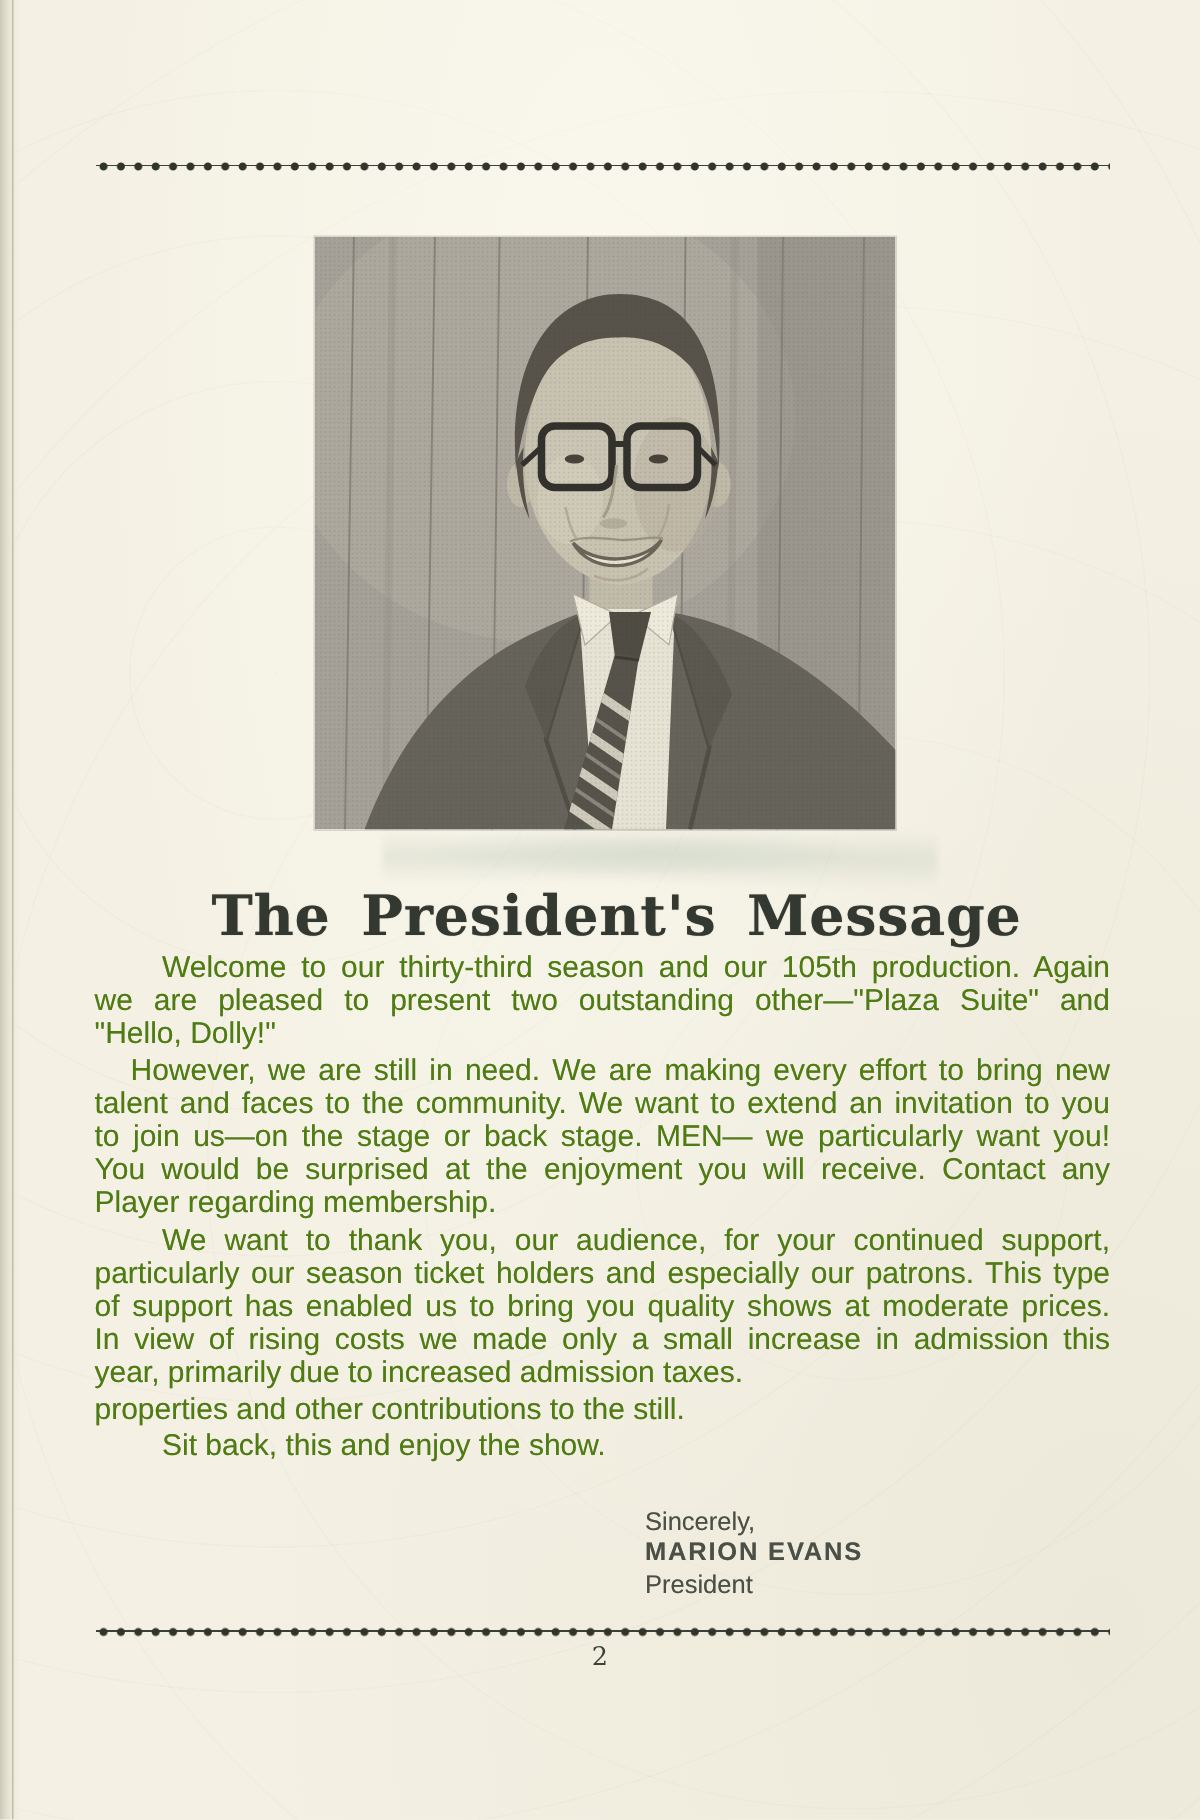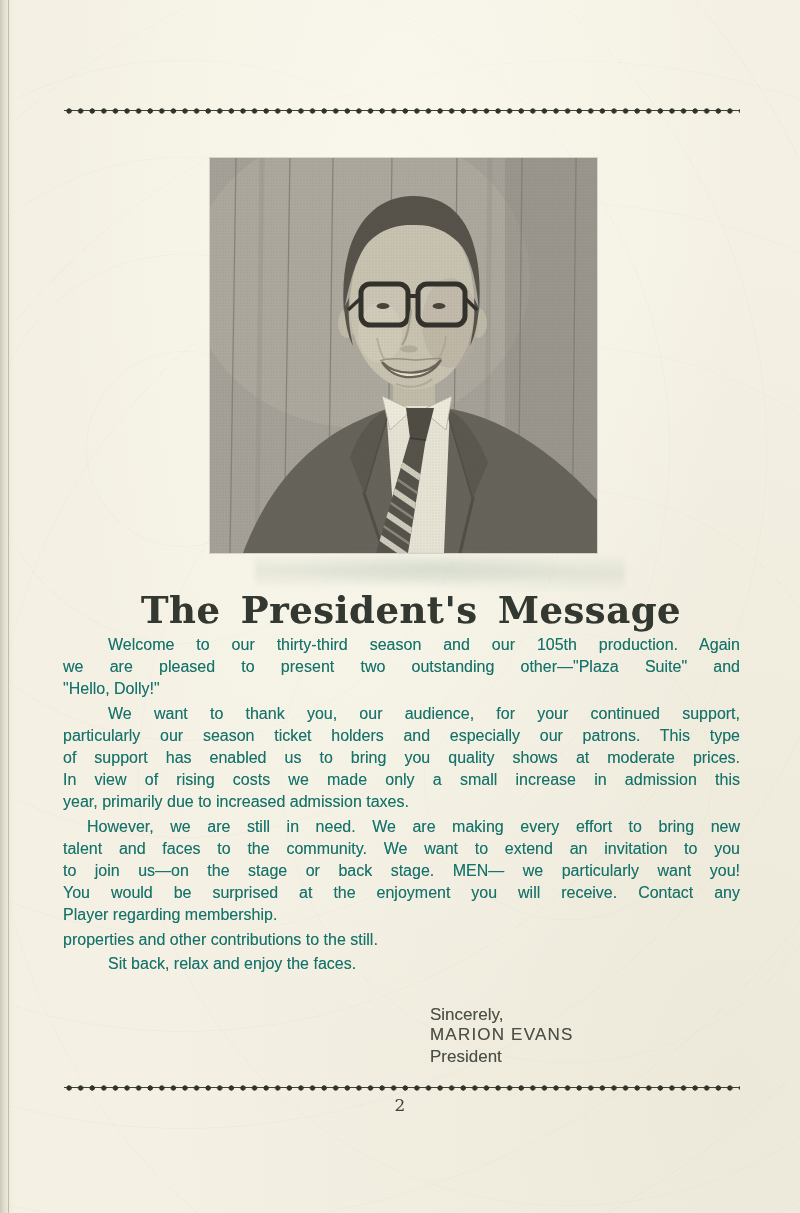--- a/index.html
+++ b/index.html
@@ -59,38 +59,38 @@
     font-weight:bold;
     font-size:37px;
     letter-spacing:.5px;
     word-spacing:7px;
     color:#333830;
     text-shadow:0 0 .6px rgba(51,56,48,.55);
   }
 
   .message-body {
     position:absolute; left:63px; top:634px; width:677px;
-    font-size:16px; line-height:22.1px;
-    color:#0f766e;
+    font-size:20px; line-height:22.1px;
+    color:#4d7c0f;
     text-shadow:0 0 .4px rgba(70,74,63,.45);
   }
   .para { margin:0 0 2.5px 0; }
   .para .line { text-align:justify; }
   .para .line.just { text-align-last:justify; }
   .para .line.last { text-align:left; text-align-last:left; }
   .para.indent-large .line.first { text-indent:45px; }
   .para.indent-small .line.first { text-indent:24px; }
 
   .signature {
     position:absolute; left:430px; top:1005px;
     font-size:17px; color:#4b4f46;
     text-shadow:0 0 .4px rgba(70,74,63,.45);
   }
   .signature .closing { }
-  .signature .name { letter-spacing:1.2px; margin-bottom:2px; }
+  .signature .name { letter-spacing:1.2px; margin-bottom:2px;font-weight:bold; }
 
   .page-number {
     position:absolute; left:0; top:1095px; width:800px;
     text-align:center;
     font-family:"DejaVu Serif", serif;
     font-size:17px; color:#3d4138;
   }
 </style>
 </head>
 <body>
@@ -197,39 +197,39 @@
 <div class="ghost-bleed"></div>
 
 <h1 class="doc-title">The President's Message</h1>
 
 <div class="message-body">
     <div class="para indent-large">
       <div class="line first just">Welcome to our thirty-third season and our 105th production. Again</div>
       <div class="line just">we are pleased to present two outstanding other—"Plaza Suite" and</div>
       <div class="line last">"Hello, Dolly!"</div>
     </div>
-    <div class="para indent-large">
-      <div class="line first just">We want to thank you, our audience, for your continued support,</div>
-      <div class="line just">particularly our season ticket holders and especially our patrons. This type</div>
-      <div class="line just">of support has enabled us to bring you quality shows at moderate prices.</div>
-      <div class="line just">In view of rising costs we made only a small increase in admission this</div>
-      <div class="line last">year, primarily due to increased admission taxes.</div>
-    </div>
     <div class="para indent-small">
       <div class="line first just">However, we are still in need. We are making every effort to bring new</div>
       <div class="line just">talent and faces to the community. We want to extend an invitation to you</div>
       <div class="line just">to join us—on the stage or back stage. MEN— we particularly want you!</div>
       <div class="line just">You would be surprised at the enjoyment you will receive. Contact any</div>
       <div class="line last">Player regarding membership.</div>
     </div>
     <div class="para indent-large">
+      <div class="line first just">We want to thank you, our audience, for your continued support,</div>
+      <div class="line just">particularly our season ticket holders and especially our patrons. This type</div>
+      <div class="line just">of support has enabled us to bring you quality shows at moderate prices.</div>
+      <div class="line just">In view of rising costs we made only a small increase in admission this</div>
+      <div class="line last">year, primarily due to increased admission taxes.</div>
+    </div>
+    <div class="para indent-large">
       <div class="line last">properties and other contributions to the still.</div>
     </div>
     <div class="para indent-large">
-      <div class="line first last">Sit back, relax and enjoy the faces.</div>
+      <div class="line first last">Sit back, this and enjoy the show.</div>
     </div>
   </div>
 
 <div class="signature">
   <div class="closing">Sincerely,</div>
   <div class="name">MARION EVANS</div>
   <div class="title">President</div>
 </div>
 
 <div class="dotted-rule rule-bottom"></div>

